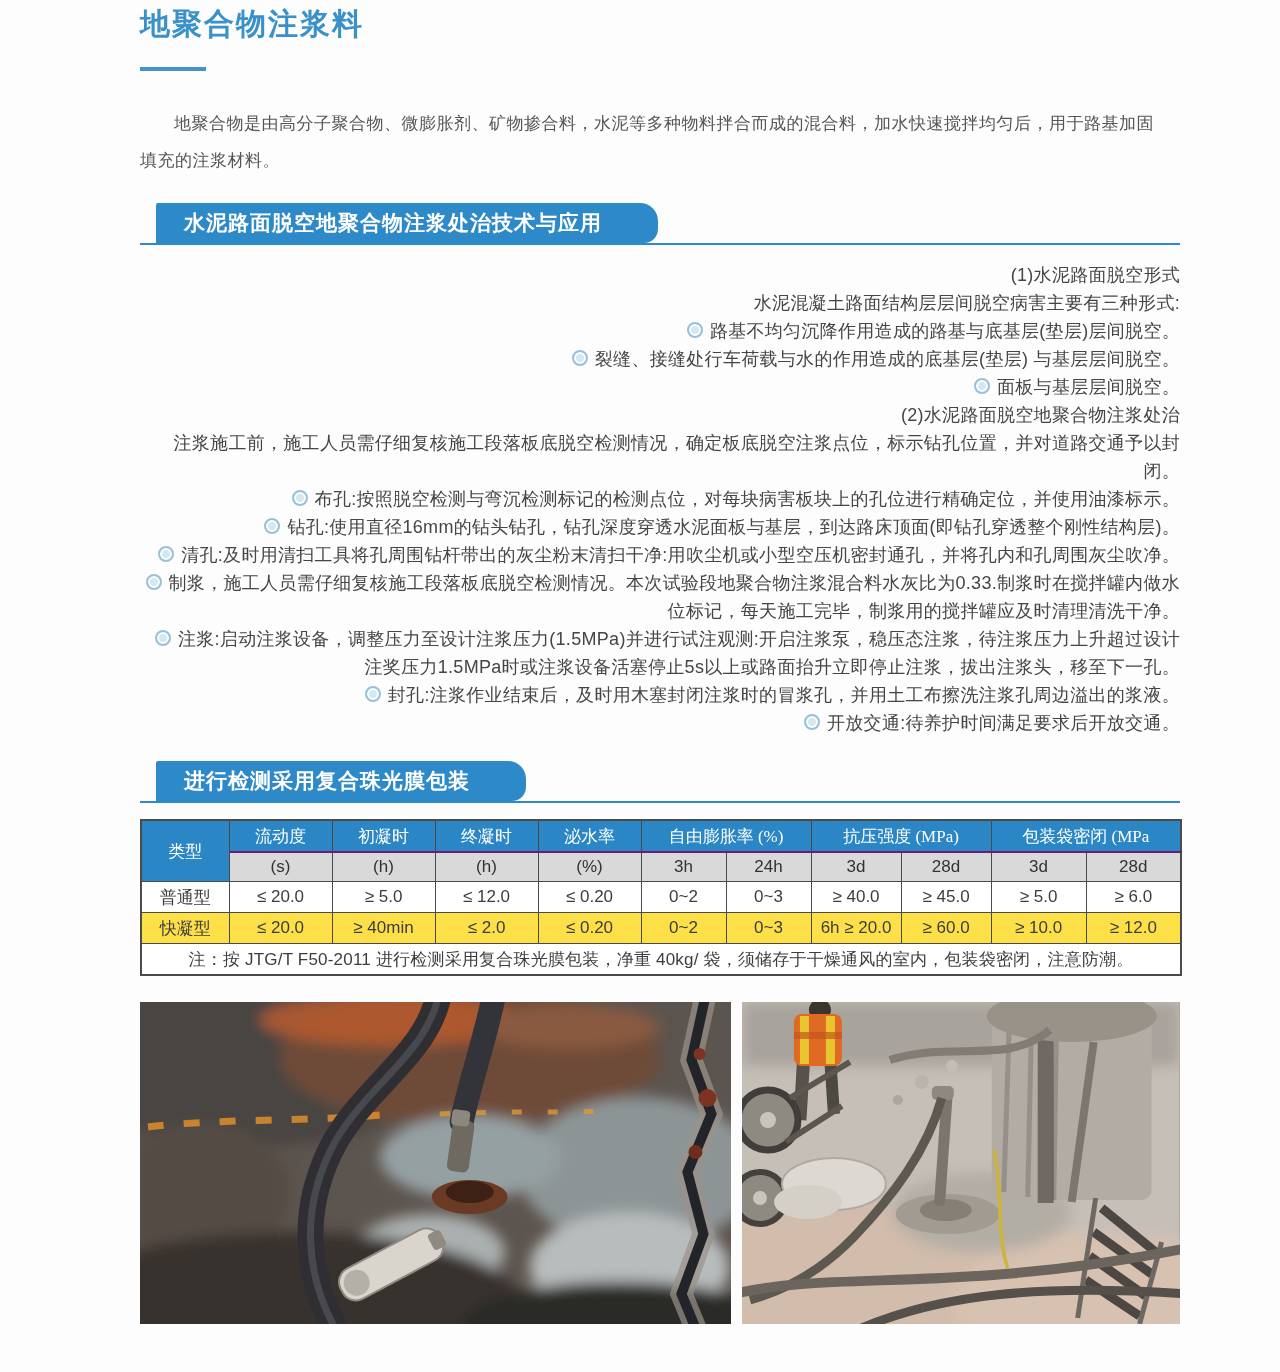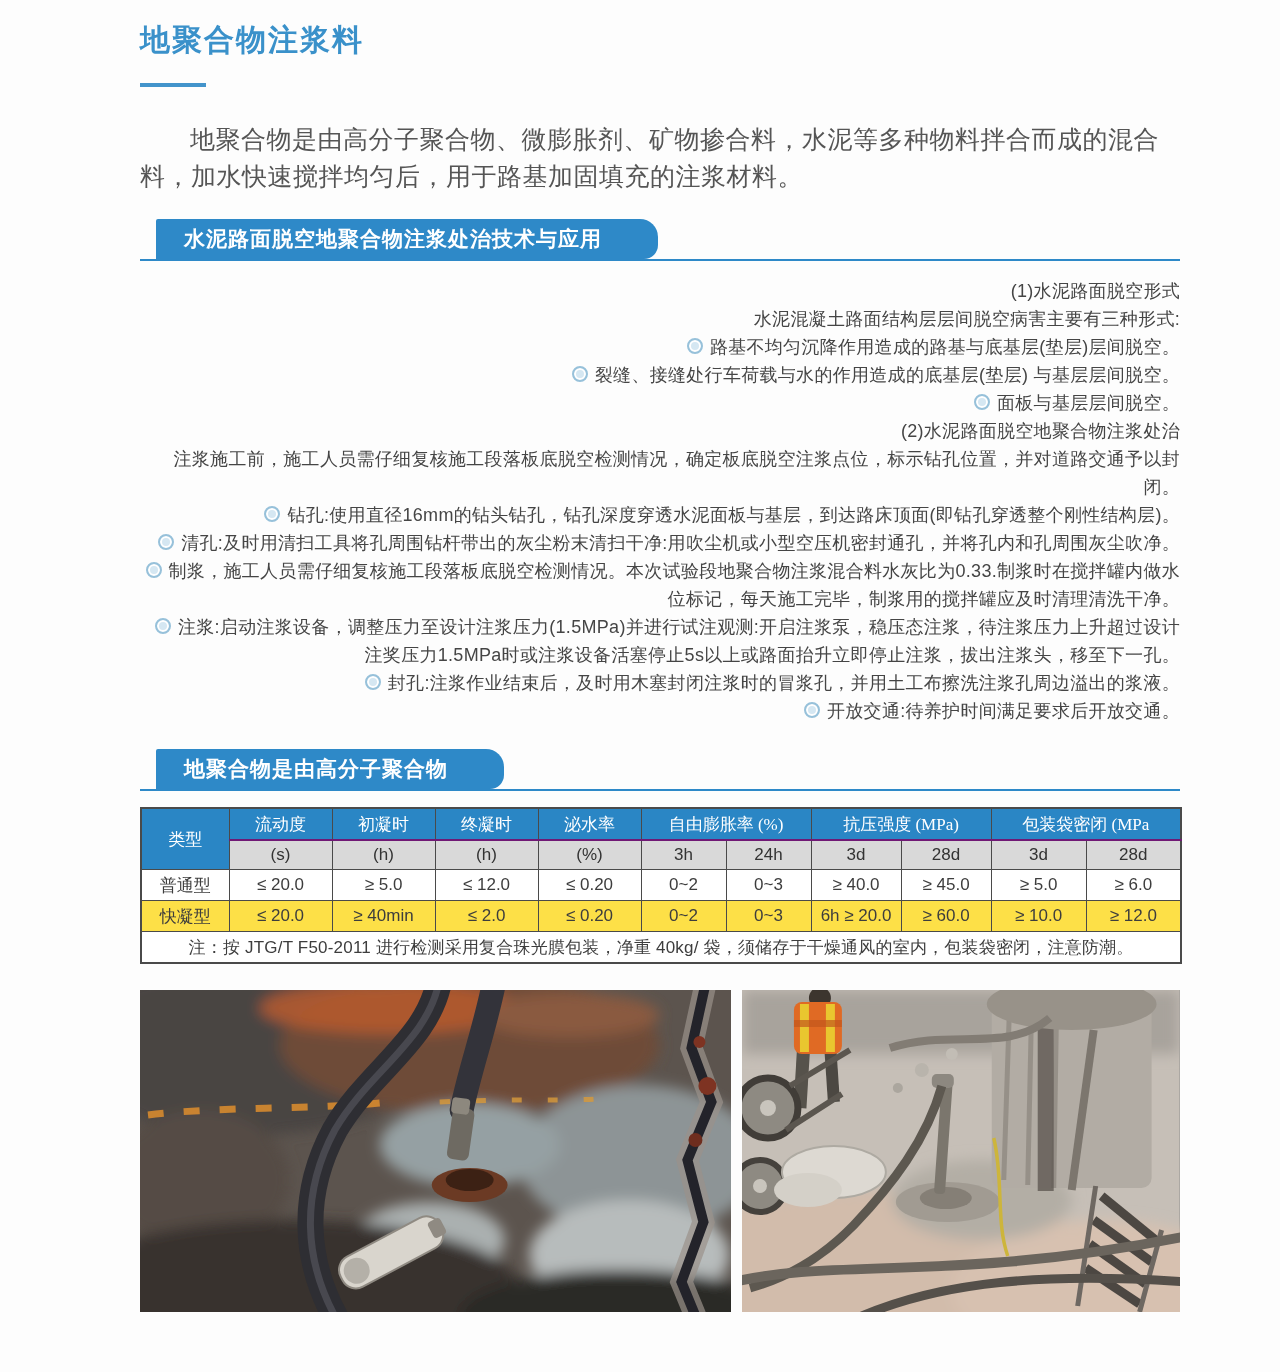--- a/index.html
+++ b/index.html
@@ -4,26 +4,26 @@
 <style>
   html,body{margin:0;padding:0;}
   body{
     width:1280px;height:1372px;overflow:hidden;background:#fdfdfd;
     font-family:"Liberation Sans","DejaVu Sans",sans-serif;
     -webkit-font-smoothing:antialiased;
   }
   .content{margin-left:140px;width:1040px;}
   
   .page-title{
-    margin:0;padding-top:20px;font-size:30px;font-weight:bold;
+    margin:0;padding-top:4px;font-size:30px;font-weight:bold;
     color:#3a91ca;letter-spacing:2px;
   }
   .title-underline{width:66px;height:4px;background:#4394cb;margin-top:22px;}
   .intro{
-    margin:34px 12px 0 0;font-size:25px;line-height:37px;color:#555;
+    margin:34px 12px 0 0;font-size:17px;line-height:37px;color:#555;
     text-indent:2em;letter-spacing:.5px;
   }
   
   .section{margin-top:24px;}
   .sec-header{border-bottom:2px solid #2e89c8;height:40px;padding-left:16px;}
   .sec-tab{
     display:inline-block;height:40px;line-height:40px;box-sizing:border-box;
     background:#2e89c8;color:#fff;font-size:21px;font-weight:bold;
     padding:0 56px 0 28px;border-radius:2px 18px 14px 0;letter-spacing:1px;
   }
@@ -74,32 +74,33 @@
       <span class="sec-tab">水泥路面脱空地聚合物注浆处治技术与应用</span>
     </div>
     <div class="body-text">
         <p class="para"><span>(1)水泥路面脱空形式</span></p>
         <p class="para"><span>水泥混凝土路面结构层层间脱空病害主要有三种形式:</span></p>
         <p class="para"><span class="bullet-icon"></span><span>路基不均匀沉降作用造成的路基与底基层(垫层)层间脱空。</span></p>
         <p class="para"><span class="bullet-icon"></span><span>裂缝、接缝处行车荷载与水的作用造成的底基层(垫层) 与基层层间脱空。</span></p>
         <p class="para"><span class="bullet-icon"></span><span>面板与基层层间脱空。</span></p>
         <p class="para"><span>(2)水泥路面脱空地聚合物注浆处治</span></p>
         <p class="para"><span>注浆施工前，施工人员需仔细复核施工段落板底脱空检测情况，确定板底脱空注浆点位，标示钻孔位置，并对道路交通予以封闭。</span></p>
+        <p class="para"><span class="bullet-icon"></span><span>布孔:按照脱空检测与弯沉检测标记的检测点位，对每块病害板块上的孔位进行精确定位，并使用油漆标示。</span></p>
         <p class="para"><span class="bullet-icon"></span><span>钻孔:使用直径16mm的钻头钻孔，钻孔深度穿透水泥面板与基层，到达路床顶面(即钻孔穿透整个刚性结构层)。</span></p>
         <p class="para"><span class="bullet-icon"></span><span>清孔:及时用清扫工具将孔周围钻杆带出的灰尘粉末清扫干净:用吹尘机或小型空压机密封通孔，并将孔内和孔周围灰尘吹净。</span></p>
         <p class="para"><span class="bullet-icon"></span><span>制浆，施工人员需仔细复核施工段落板底脱空检测情况。本次试验段地聚合物注浆混合料水灰比为0.33.制浆时在搅拌罐内做水位标记，每天施工完毕，制浆用的搅拌罐应及时清理清洗干净。</span></p>
         <p class="para"><span class="bullet-icon"></span><span>注浆:启动注浆设备，调整压力至设计注浆压力(1.5MPa)并进行试注观测:开启注浆泵，稳压态注浆，待注浆压力上升超过设计注奖压力1.5MPa时或注浆设备活塞停止5s以上或路面抬升立即停止注浆，拔出注浆头，移至下一孔。</span></p>
         <p class="para"><span class="bullet-icon"></span><span>封孔:注浆作业结束后，及时用木塞封闭注浆时的冒浆孔，并用土工布擦洗注浆孔周边溢出的浆液。</span></p>
         <p class="para"><span class="bullet-icon"></span><span>开放交通:待养护时间满足要求后开放交通。</span></p>
       </div>
   </div>
 
   <div class="section">
     <div class="sec-header">
-      <span class="sec-tab">地聚合物是由高分子聚合物</span>
+      <span class="sec-tab">进行检测采用复合珠光膜包装</span>
     </div>
     <table class="spec-table">
         <colgroup>
           <col style="width: 88px;">
           <col style="width: 103px;">
           <col style="width: 103px;">
           <col style="width: 103px;">
           <col style="width: 103px;">
           <col style="width: 85px;">
           <col style="width: 85px;">

